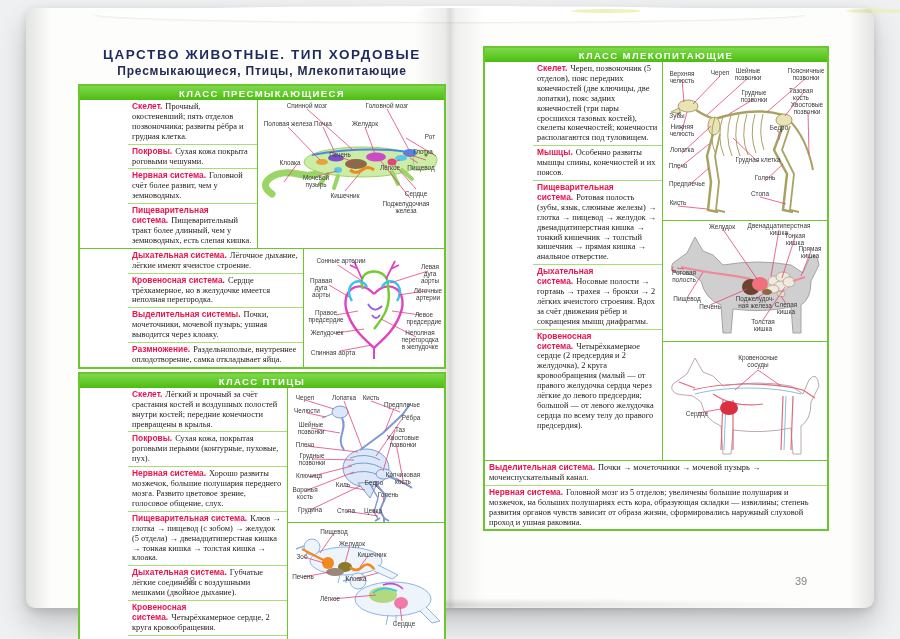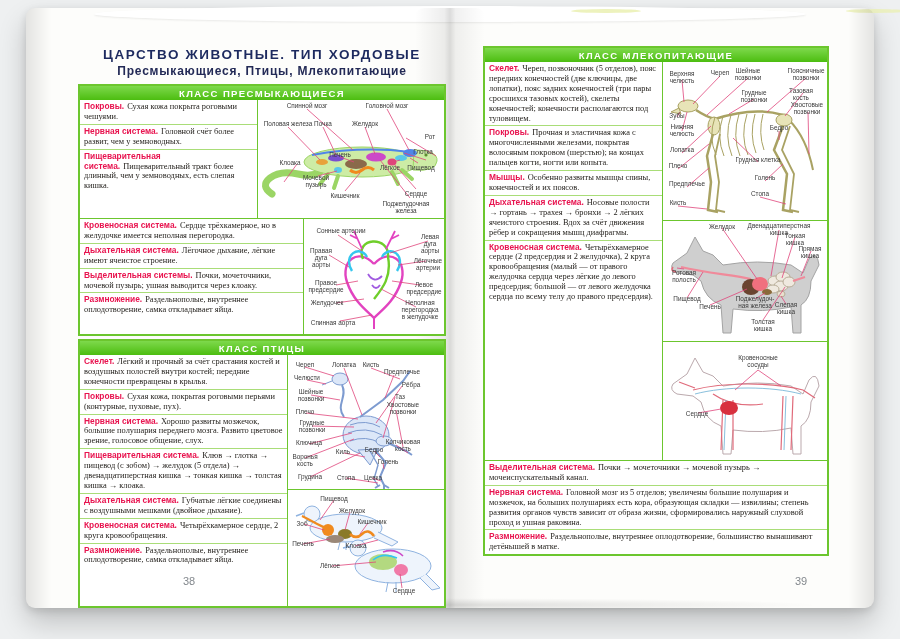--- a/index.html
+++ b/index.html
@@ -22,21 +22,21 @@
         background:radial-gradient(ellipse at center,rgba(0,0,0,.12),rgba(0,0,0,0) 70%);}
 
   .pagewrap{position:absolute;}
   .t1{font-weight:bold;font-size:13.5px;letter-spacing:1.6px;color:#1d2a5f;text-align:center;}
   .t2{font-weight:bold;font-size:12px;letter-spacing:.8px;color:#232a56;text-align:center;margin-top:2px;}
 
   .tbl{border:2px solid #6cc62e;background:#fff;}
   .tbl-h{background:linear-gradient(180deg,#7ed94c 0%,#4cbd10 100%);color:#fff;font-weight:bold;
          font-size:9.5px;letter-spacing:1.4px;text-align:center;padding:2px 0 1px 0;}
   .cols{display:flex;align-items:stretch;}
-  .tcol{box-sizing:border-box;}
+  .tcol{box-sizing:border-box;padding-left:48px;}
   .dwrap{border-left:1.5px solid #6cc62e;box-sizing:border-box;position:relative;}
   .row{border-bottom:1px solid #a9dd78;padding:2px 4px;font-size:8.4px;line-height:1.18;
        font-family:"Liberation Serif",serif;color:#26231f;}
   .row:last-child{border-bottom:0;}
   .term{font-family:"Liberation Sans",sans-serif;font-weight:bold;color:#e8134f;margin-right:3px;}
   .diag{position:relative;overflow:hidden;}
   .diag svg{position:absolute;left:0;top:0;}
   .lb{position:absolute;transform:translateX(-50%);font-size:6.4px;line-height:1.1;color:#3a3a3a;
       text-align:center;white-space:pre-line;z-index:2;}
   .pagenum{position:absolute;font-size:11px;color:#83888d;}
@@ -56,20 +56,21 @@
 </div>
 
 <div class="pagewrap" style="left:78px;top:47px;width:368px">
   <div class="t1">ЦАРСТВО ЖИВОТНЫЕ. ТИП ХОРДОВЫЕ</div>
   <div class="t2">Пресмыкающиеся, Птицы, Млекопитающие</div>
 
   <div class="tbl" style="margin-top:6px">
     <div class="tbl-h">КЛАСС ПРЕСМЫКАЮЩИЕСЯ</div>
     <div class="cols">
       <div class="tcol" style="width:177px">
+        <div class="row"><span class="term">Скелет.</span><span>Прочный, окостеневший; пять отделов позвоночника; развиты рёбра и грудная клетка.</span></div>
         <div class="row"><span class="term">Покровы.</span><span>Сухая кожа покрыта роговыми чешуями.</span></div>
         <div class="row"><span class="term">Нервная система.</span><span>Головной счёт более развит, чем у земноводных.</span></div>
         <div class="row"><span class="term">Пищеварительная система.</span><span>Пищеварительный тракт более длинный, чем у земноводных, есть слепая кишка.</span></div>
       </div>
       <div class="dwrap" style="flex:1">
         <div class="diag" style="height:118px">
           <svg width="187" height="118" viewBox="0 0 187 118">
             <path d="M14,94 q-12,-8 -2,-16 q10,-8 28,-4 q14,3 22,-2" fill="none" stroke="#9bd565" stroke-width="7" stroke-linecap="round"></path>
             <ellipse cx="104" cy="62" rx="58" ry="15" fill="#cdeca5" stroke="#9bd565"></ellipse>
             <path d="M156,50 q24,0 23,11 q-1,11 -24,9 z" fill="#cdeca5" stroke="#9bd565"></path>
@@ -118,22 +119,22 @@
 пузырь</span>
           <span class="lb" style="left:87px;top:92px">Кишечник</span>
           <span class="lb" style="left:158px;top:90px">Сердце</span>
           <span class="lb" style="left:148px;top:100px">Поджелудочная
 железа</span>
         </div>
       </div>
     </div>
     <div class="cols sep-t">
       <div class="tcol" style="width:223px">
+        <div class="row"><span class="term">Дыхательная система.</span><span>Лёгочное дыхание, лёгкие имеют ячеистое строение.</span></div>
         <div class="row"><span class="term">Кровеносная система.</span><span>Сердце трёхкамерное, но в желудочке имеется неполная перегородка.</span></div>
-        <div class="row"><span class="term">Дыхательная система.</span><span>Лёгочное дыхание, лёгкие имеют ячеистое строение.</span></div>
         <div class="row"><span class="term">Выделительная системы.</span><span>Почки, мочеточники, мочевой пузырь; ушная выводится через клоаку.</span></div>
         <div class="row"><span class="term">Размножение.</span><span>Раздельнополые, внутреннее оплодотворение, самка откладывает яйца.</span></div>
       </div>
       <div class="dwrap" style="flex:1">
         <div class="diag" style="height:115px">
           <svg width="141" height="115" viewBox="0 0 141 115">
             <path d="M70,45 C54,28 36,42 43,63 C50,84 65,93 70,99 C75,93 90,84 97,63 C104,42 86,28 70,45" fill="none" stroke="#e243c0" stroke-width="2.4"></path>
             <path d="M59,40 C50,18 86,16 84,38 C88,58 78,70 70,80" fill="none" stroke="#6fce2a" stroke-width="2.4"></path>
             <path d="M48,52 C38,36 56,25 63,38 M93,52 C103,36 85,25 78,38" fill="none" stroke="#35c6ee" stroke-width="2.4"></path>
             <path d="M58,30 L50,12 M54,20 L46,16 M82,30 L91,12 M87,20 L95,16" stroke="#e243c0" stroke-width="1.8" fill="none"></path>
@@ -300,22 +301,22 @@
     </div>
   </div>
 </div>
 
 <div class="pagewrap" style="left:483px;top:46px;width:346px">
   <div class="tbl">
     <div class="tbl-h">КЛАСС МЛЕКОПИТАЮЩИЕ</div>
     <div class="cols">
       <div class="tcol" style="width:177px">
         <div class="row"><span class="term">Скелет.</span><span>Череп, позвоночник (5 отделов), пояс передних конечностей (две ключицы, две лопатки), пояс задних конечностей (три пары сросшихся тазовых костей), скелеты конечностей; конечности располагаются под туловищем.</span></div>
-        <div class="row"><span class="term">Покровы.</span><span>Прочная и эластичная кожа с многочисленными железами, покрытая волосяным покровом (шерстью); на концах пальцев когти, ногти или копыта.</span></div>
         <div class="row"><span class="term">Мышцы.</span><span>Особенно развиты мышцы спины, конечностей и их поясов.</span></div>
+        <div class="row"><span class="term">Пищеварительная система.</span><span>Ротовая полость (зубы, язык, слюнные железы) → глотка → пищевод → желудок → двенадцатиперстная кишка → тонкий кишечник → толстый кишечник → прямая кишка → анальное отверстие.</span></div>
         <div class="row"><span class="term">Дыхательная система.</span><span>Носовые полости → гортань → трахея → бронхи → 2 лёгких ячеистого строения. Вдох за счёт движения рёбер и сокращения мышц диафрагмы.</span></div>
         <div class="row"><span class="term">Кровеносная система.</span><span>Четырёхкамерное сердце (2 предсердия и 2 желудочка), 2 круга кровообращения (малый — от правого желудочка сердца через лёгкие до левого предсердия; большой — от левого желудочка сердца по всему телу до правого предсердия).</span></div>
       </div>
       <div class="dwrap" style="flex:1">
 
         <div class="diag" style="height:158px;border-bottom:1.5px solid #6cc62e">
           <svg width="165" height="158" viewBox="0 0 165 158">
             <g stroke="#a9a263" fill="#e8e4b8">
               <ellipse cx="25" cy="44" rx="10" ry="6"></ellipse>
               <path d="M16,46 L8,50 L18,52 Z"></path>
@@ -445,19 +446,18 @@
           </svg>
           <span class="lb" style="left:95px;top:12px">Кровеносные
 сосуды</span>
           <span class="lb" style="left:34px;top:68px">Сердце</span>
         </div>
       </div>
     </div>
     <div class="sep-t">
       <div class="row"><span class="term">Выделительная система.</span><span>Почки → мочеточники → мочевой пузырь → мочеиспускательный канал.</span></div>
       <div class="row"><span class="term">Нервная система.</span><span>Головной мозг из 5 отделов; увеличены большие полушария и мозжечок, на больших полушариях есть кора, образующая складки — извилины; степень развития органов чувств зависит от образа жизни, сформировались наружный слуховой проход и ушная раковина.</span></div>
-      <div class="row"><span class="term">Размножение.</span><span>Раздельнополые, внутреннее оплодотворение, большинство вынашивают детёнышей в матке.</span></div>
     </div>
   </div>
 </div>
 
 <div class="pagenum" style="left:183px;top:575px">38</div>
 <div class="pagenum" style="left:795px;top:575px">39</div>
 
 </body></html>

